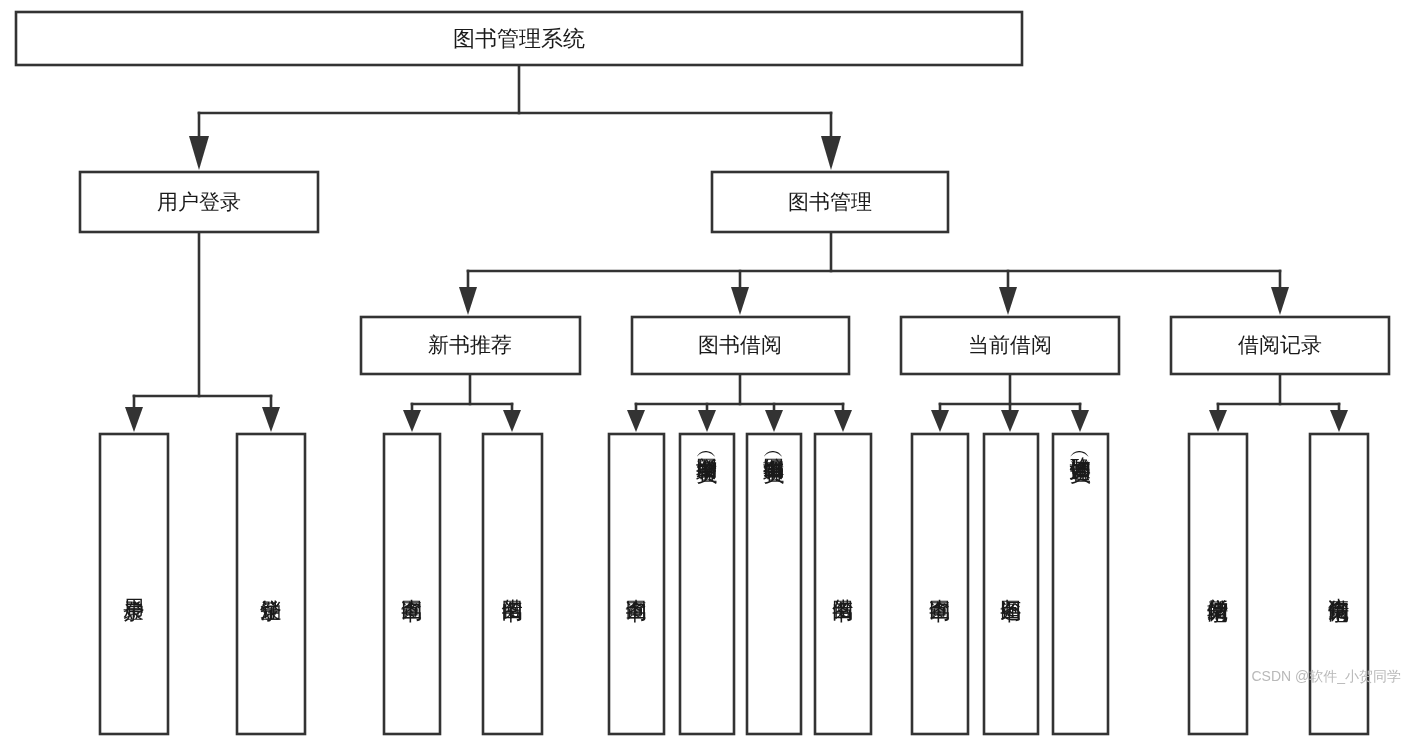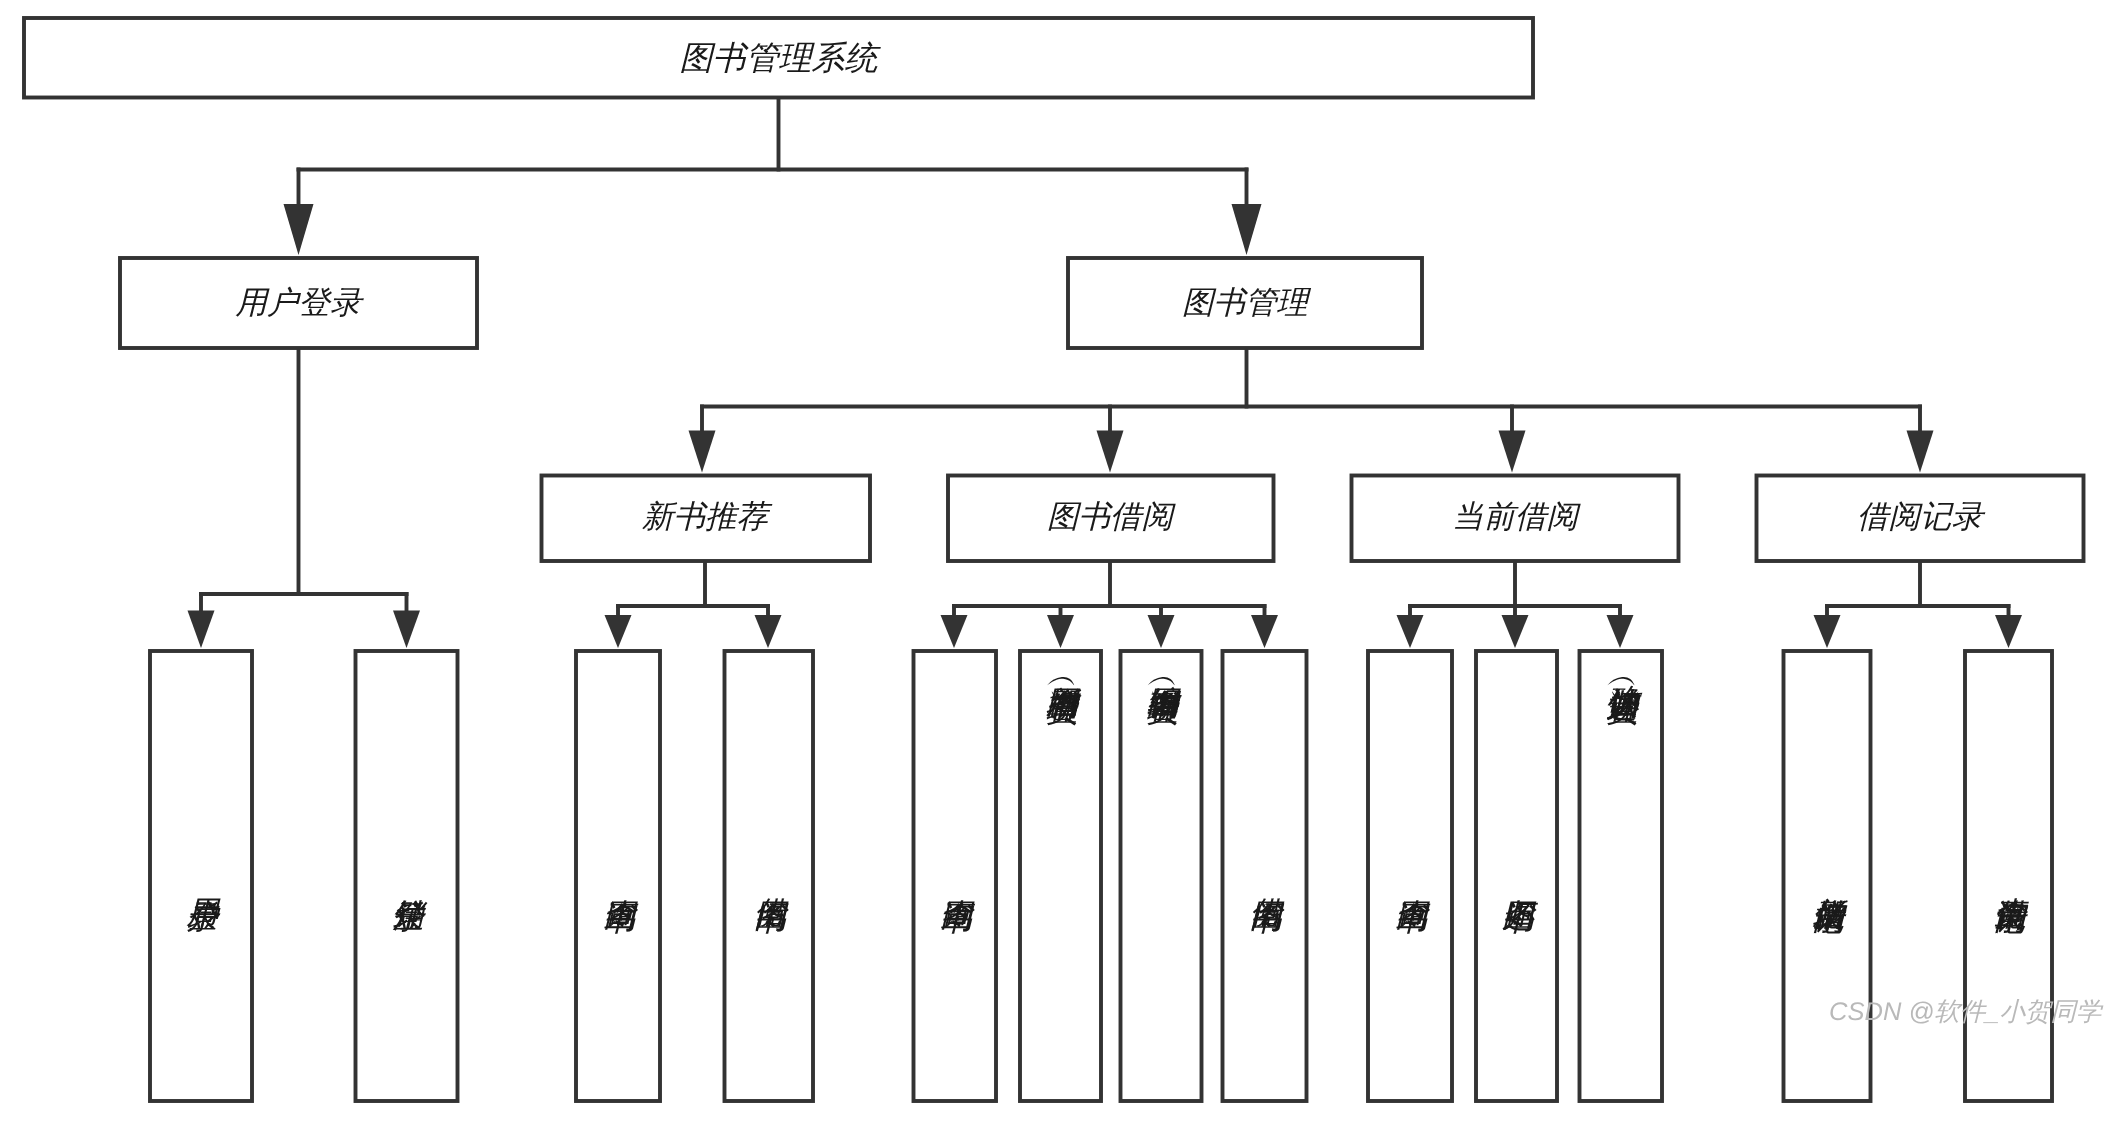--- a/index.html
+++ b/index.html
@@ -12,21 +12,20 @@
     width: 1405px;
     height: 747px;
     font-family: "Liberation Sans", "DejaVu Sans", sans-serif;
     overflow: hidden;
     position: relative;
   }
   #diagram-root {
     position: relative;
     width: 1405px;
     height: 690px;
-    font-style: italic;
   }
   svg.diagram-canvas {
     position: absolute;
     left: 0;
     top: 0;
     width: 1405px;
     height: 747px;
     display: block;
   }
   .node-box {
@@ -70,21 +69,21 @@
     writing-mode: vertical-rl;
     text-orientation: upright;
     white-space: nowrap;
     letter-spacing: 1px;
   }
   .watermark {
     position: absolute;
     right: 4px;
     bottom: 4px;
     font-family: "Liberation Sans", "DejaVu Sans", sans-serif;
-    font-size: 17px;
+    font-size: 14px;
     color: #b9b9b9;
     white-space: nowrap;
     user-select: none;
   }
 </style>
 </head>
 <body>
 
 <div id="diagram-root">
 

